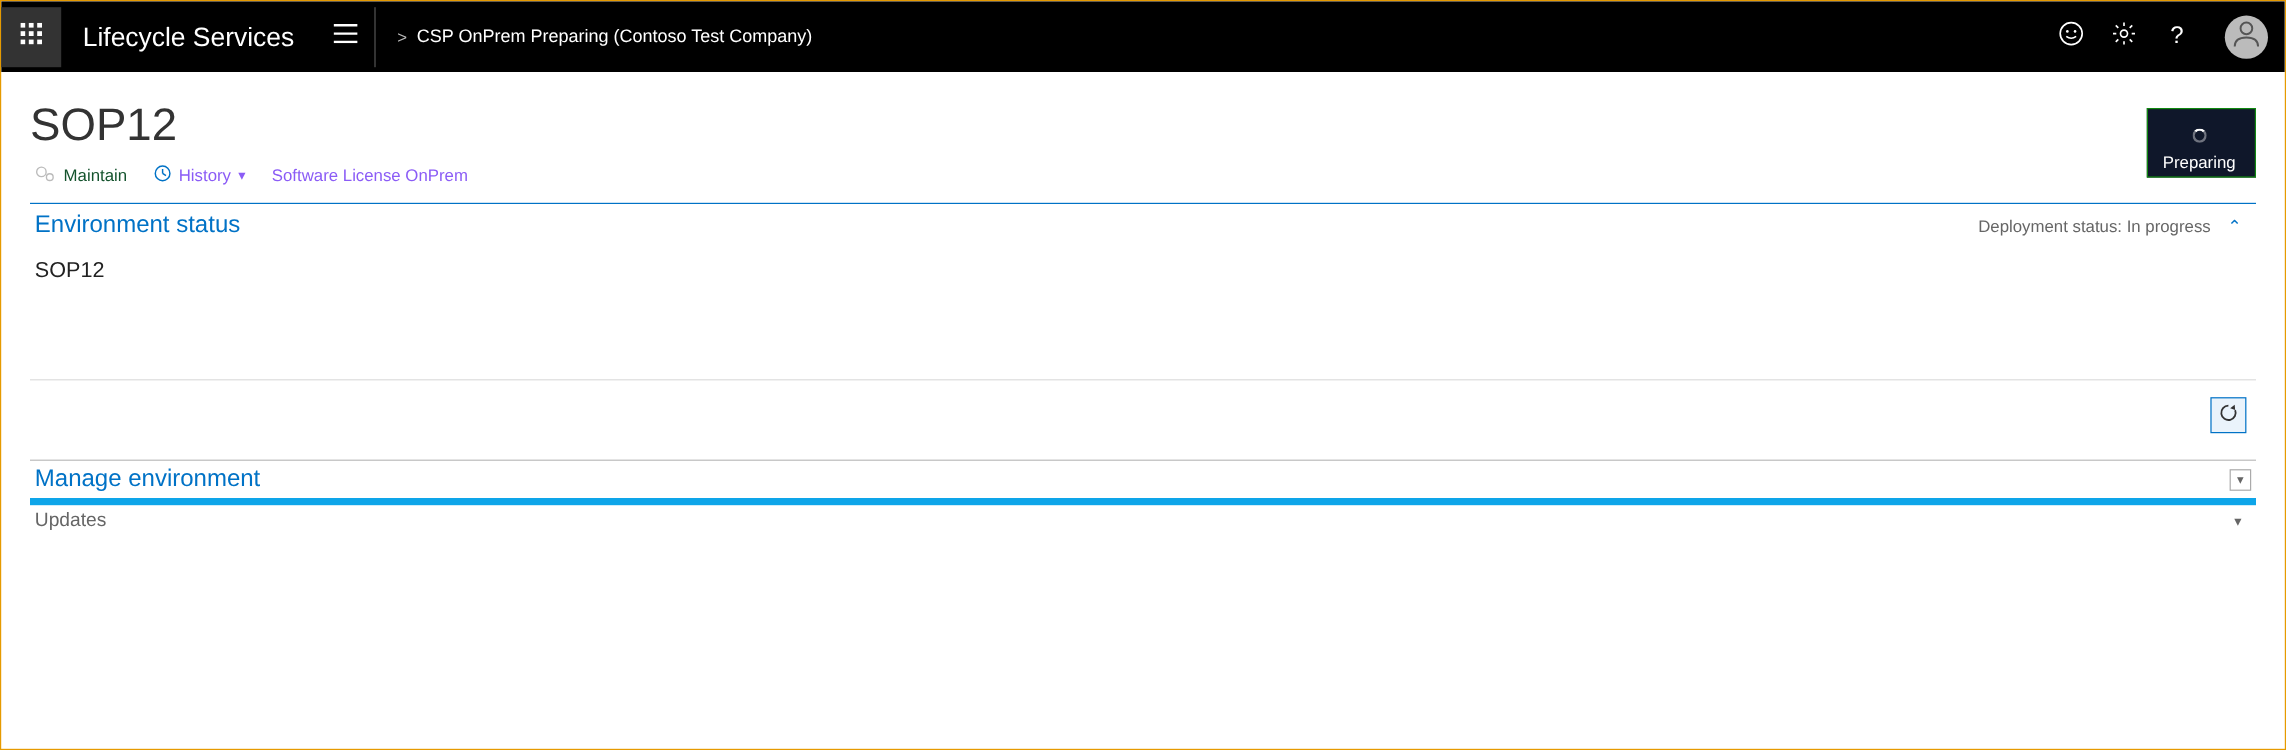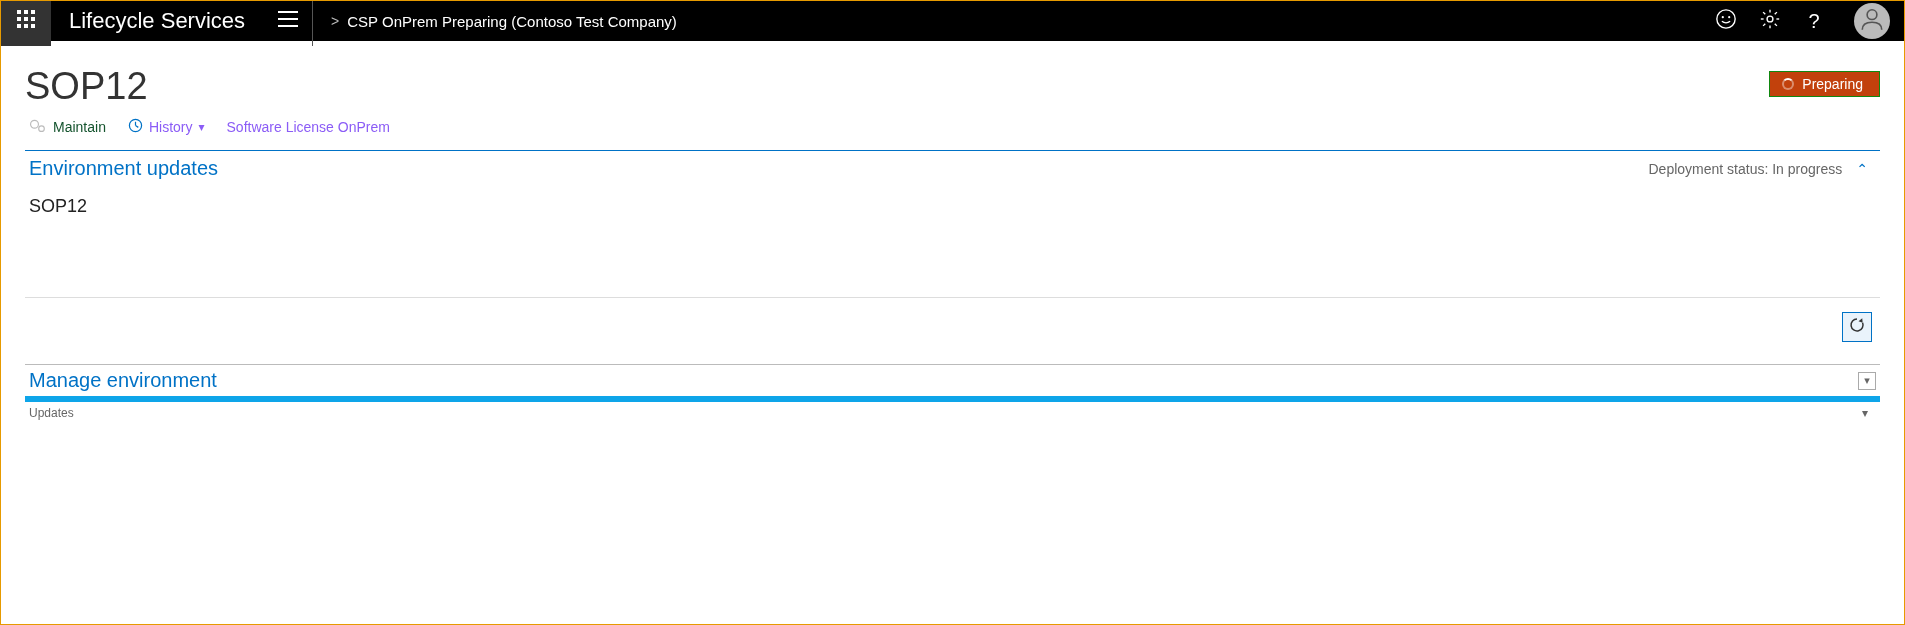--- a/index.html
+++ b/index.html
@@ -1,21 +1,21 @@
 <!DOCTYPE html>
 <html><head>
 <meta charset="utf-8">
 <style>
   * { box-sizing: border-box; }
   html, body { margin:0; padding:0; font-family: "Segoe UI", Arial, sans-serif; background:#fff; color:#333; }
   body { width:1905px; height:625px; border:1px solid #e69a00; overflow:hidden; }
 
   
   .topbar {
-    height:40px;
+    height:59px;
     background:#000;
     color:#fff;
     display:flex;
     align-items:center;
     padding:0 0 0 0;
   }
   .waffle {
     width:50px; height:50px; display:flex; align-items:center; justify-content:center;
     background:#333;
   }
@@ -40,39 +40,39 @@
   .avatar {
     width:36px; height:36px; border-radius:50%; background:#bbb;
     display:flex; align-items:center; justify-content:center; margin-left:8px;
   }
 
   
   .page { padding:18px 24px 0 24px; position:relative; }
   .page-title { font-size:38px; font-weight:300; color:#333; margin:6px 0 8px 0; font-family:"Segoe UI Light","Segoe UI",Arial,sans-serif; }
   .status-pill {
     position:absolute; right:24px; top:30px;
-    background:#c2410c; color:#fff;
-    padding:4px 16px 4px 12px; font-size:14px;
+    background:#0f172a; color:#fff;
+    padding:16px 16px 4px 12px; font-size:14px;
     border:1px solid #108810;
-    display:flex; align-items:center; gap:8px;
+    display:flex; align-items:center; gap:8px;flex-direction:column;
   }
   .spin {
     width:12px; height:12px; border:2px solid rgba(255,255,255,.4); border-top-color:#fff; border-radius:50%;
   }
   .toolbar { display:flex; align-items:center; gap:22px; font-size:14px; padding:2px 0 12px 4px; }
   .tool-item { display:flex; align-items:center; gap:6px; }
   .tool-disabled { color:#14532d; }
   .tool-link { color:#8b5cf6; cursor:pointer;justify-content:center; }
   .chev { font-size:12px; }
 
   .section-divider { border-top:1px solid #0072c6; margin-top:2px; }
   .section-header { display:flex; align-items:center; justify-content:space-between; padding:6px 4px; }
   .section-header.env { border-bottom:none; }
   .section-title-blue { color:#0072c6; font-size:20px; font-weight:400; }
-  .section-title-grey { color:#666; font-size:12px; }
+  .section-title-grey { color:#666; font-size:16px; }
   .section-right { display:flex; align-items:center; gap:14px; color:#666; font-size:14px; padding-right:8px;margin-left:20px;}
   .chev-icon { color:#0072c6; font-size:14px; }
 
   .env-body { padding:10px 4px 80px 4px; border-bottom:1px solid #ddd; }
   .env-name { font-size:18px; color:#222; }
 
   .refresh-row { display:flex; justify-content:flex-end; padding:14px 8px 22px 0; border-bottom:1px solid #bbb; }
   .refresh-btn {
     width:30px; height:30px; border:1px solid #0072c6; background:#eaf3fb;
     display:flex; align-items:center; justify-content:center;
@@ -197,21 +197,21 @@
       <span>History</span>
       <span class="chev">▾</span>
     </div>
     <a class="tool-item tool-link">
       <span>Software License OnPrem</span>
     </a>
   </div>
 
   <div class="section-divider"></div>
   <div class="section-header env">
-    <div class="section-title-blue">Environment updates</div>
+    <div class="section-title-blue">Environment status</div>
     <div class="section-right">
       <span>
         <span>Deployment status:</span>
         <span>In progress</span>
       </span>
       <span class="chev-icon">⌃</span>
     </div>
   </div>
 
   <div class="env-body">

